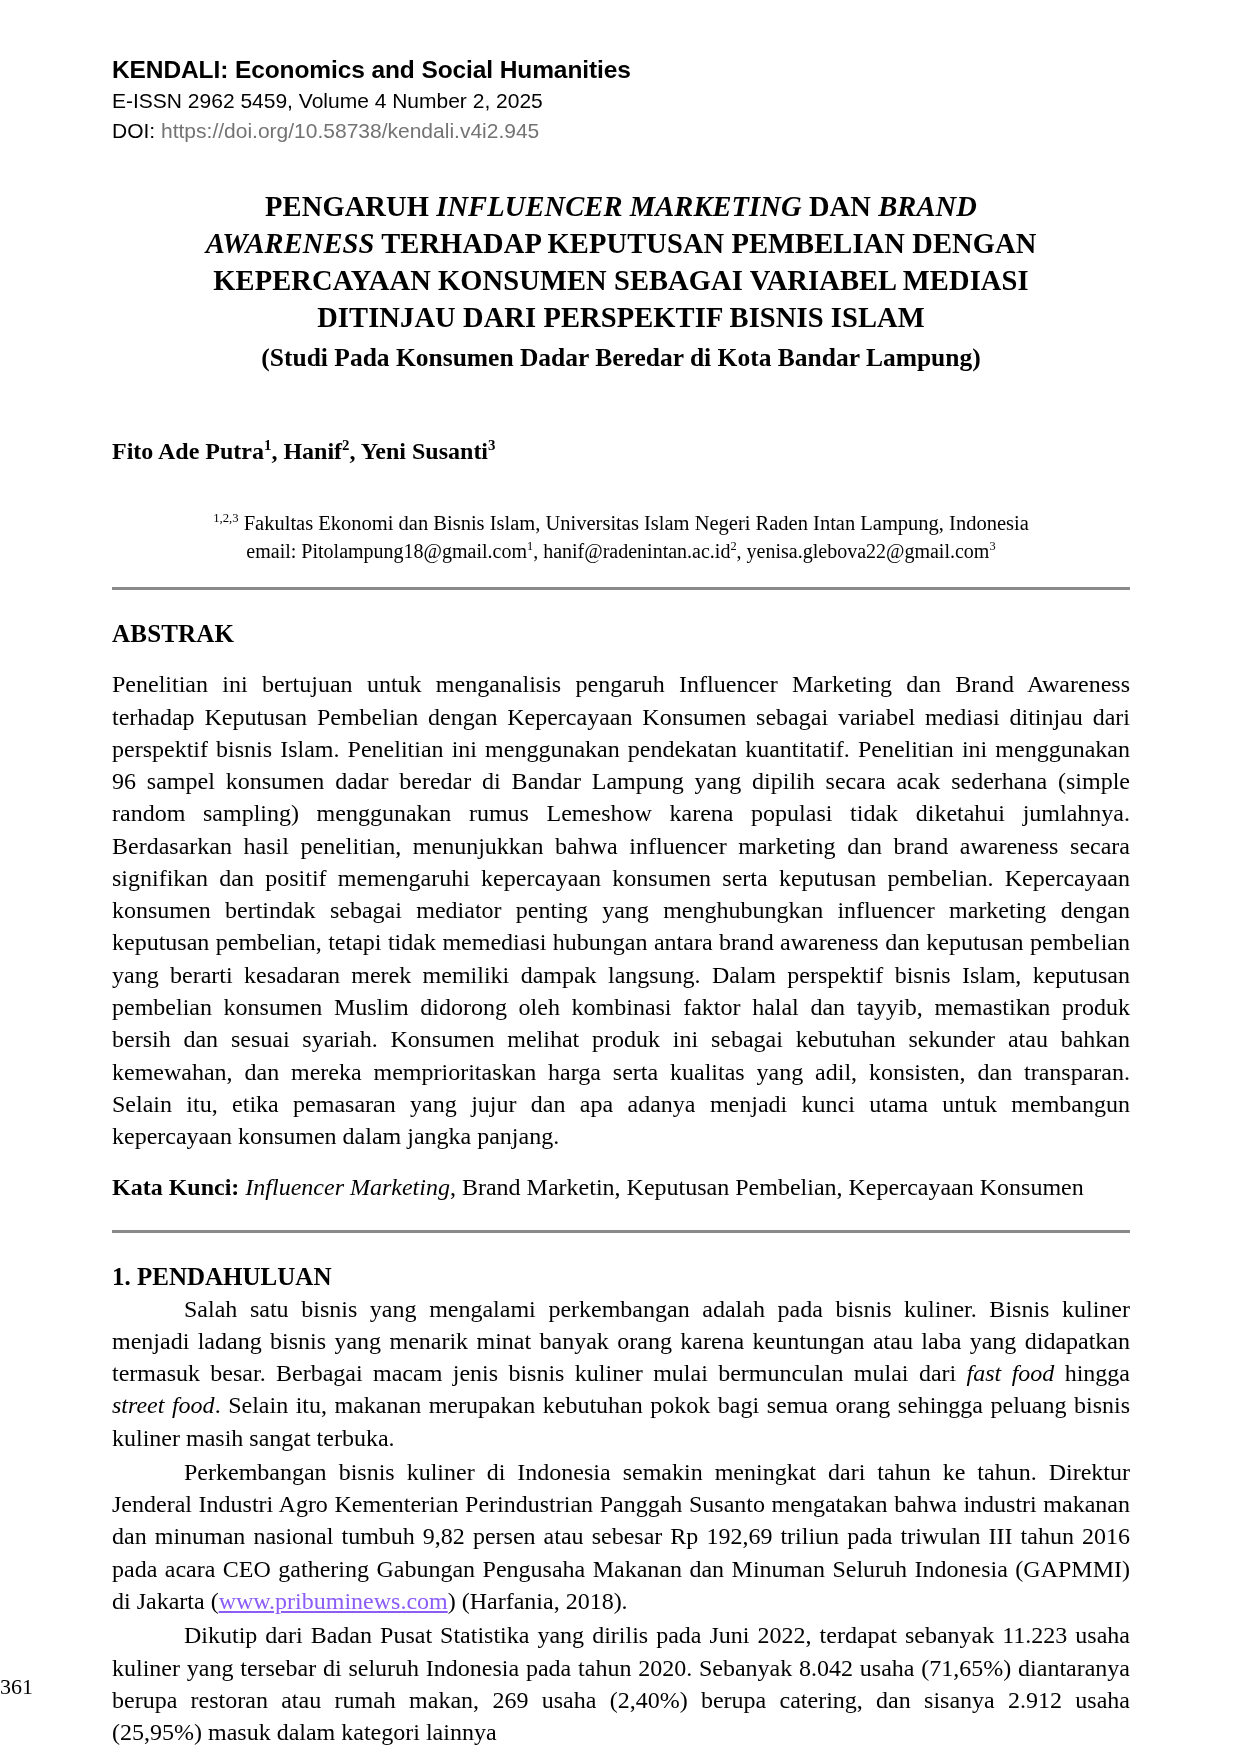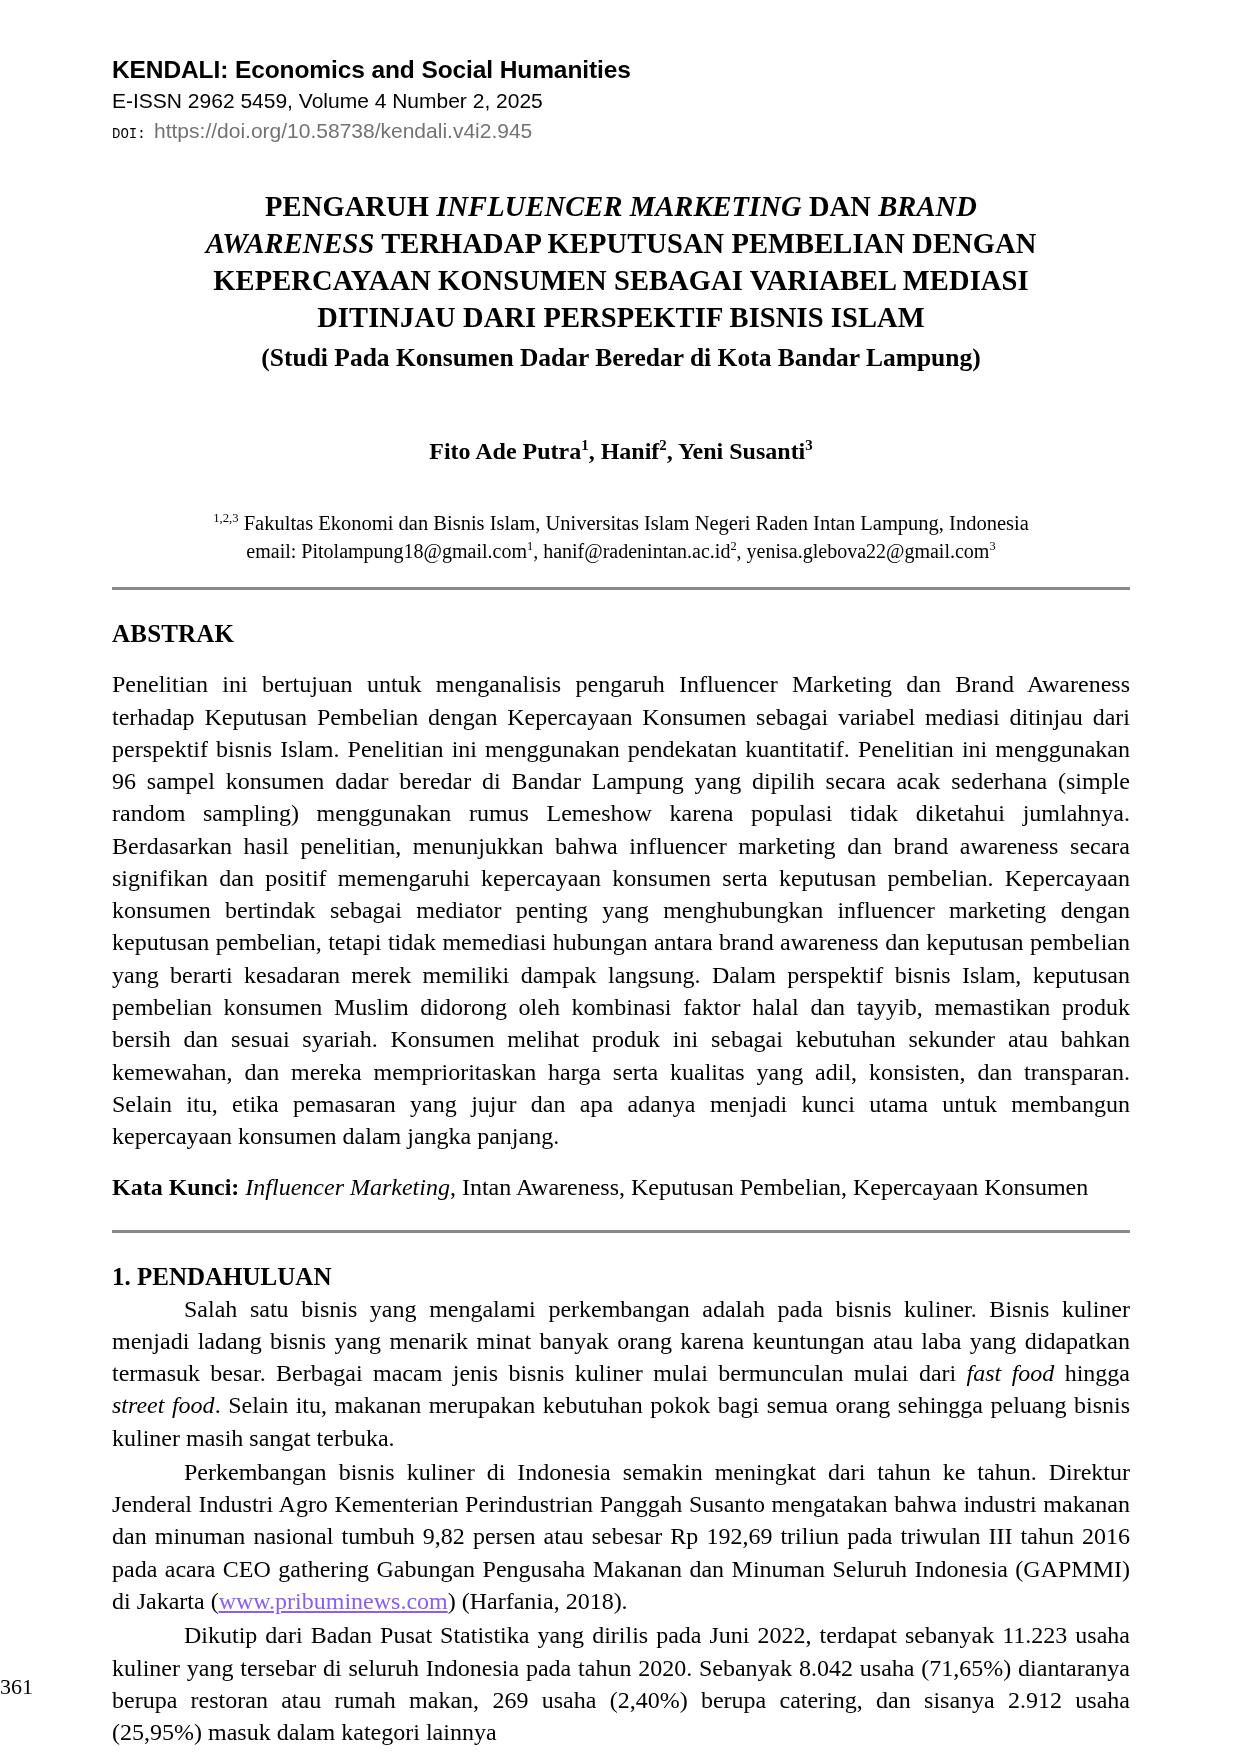--- a/index.html
+++ b/index.html
@@ -35,22 +35,22 @@
     line-height: 1.28;
     letter-spacing: -0.1px;
   }
   .masthead-line {
     font-family: "Liberation Sans", "DejaVu Sans", sans-serif;
     font-size: 21px;
     line-height: 1.30;
     margin-top: 2px;
   }
   .doi-label {
-    font-family: Liberation Mono, monospace;
-    font-size: 14px;
+    font-family: Liberation Sans, sans-serif;
+    font-size: 21px;
   }
   .doi-link {
     font-family: "Liberation Sans", "DejaVu Sans", sans-serif;
     font-size: 21px;
     color: #737373;
     text-decoration: none;
   }
 
   
   .title-block {
@@ -66,21 +66,21 @@
     margin-top: 5px;
     text-align: center;
     font-weight: bold;
     font-size: 25.5px;
     line-height: 1.30;
   }
 
   
   .authors {
     margin-top: 62px;
-    text-align: center;
+    text-align: left;
     font-weight: bold;
     font-size: 24px;
     line-height: 1.3;
   }
   sup {
     font-size: 0.62em;
     vertical-align: super;
     line-height: 0;
     font-weight: inherit;
   }
@@ -183,21 +183,21 @@
   <div class="authors"><span>Fito Ade Putra</span><sup>1</sup><span>, </span><span>Hanif</span><sup>2</sup><span>, </span><span>Yeni Susanti</span><sup>3</sup></div>
 
   <div class="affiliation"><sup>1,2,3</sup><span> Fakultas Ekonomi dan Bisnis Islam, Universitas Islam Negeri Raden Intan Lampung, Indonesia</span></div>
   <div class="email-line"><span>email: </span><span>Pitolampung18@gmail.com</span><sup>1</sup><span>, </span><span>hanif@radenintan.ac.id</span><sup>2</sup><span>, </span><span>yenisa.glebova22@gmail.com</span><sup>3</sup></div>
 
   <hr class="rule">
 
   <div class="section-heading">ABSTRAK</div>
   <div class="abstract-body"><span>Penelitian ini bertujuan untuk menganalisis pengaruh </span><span class="it">Influencer Marketin</span><span>g dan </span><span class="it">Brand Awareness</span><span> terhadap Keputusan Pembelian dengan Kepercayaan Konsumen sebagai variabel mediasi ditinjau dari perspektif bisnis Islam. Penelitian ini menggunakan pendekatan kuantitatif. Penelitian ini menggunakan 96 sampel konsumen dadar beredar di Bandar Lampung yang dipilih secara acak sederhana (</span><span class="it">simple random sampling</span><span>) menggunakan rumus Lemeshow karena populasi tidak diketahui jumlahnya. Berdasarkan hasil penelitian, menunjukkan bahwa influencer marketing dan brand awareness secara signifikan dan positif memengaruhi kepercayaan konsumen serta keputusan pembelian. Kepercayaan konsumen bertindak sebagai mediator penting yang menghubungkan influencer marketing dengan keputusan pembelian, tetapi tidak memediasi hubungan antara brand awareness dan keputusan pembelian yang berarti kesadaran merek memiliki dampak langsung. Dalam perspektif bisnis Islam, keputusan pembelian konsumen Muslim didorong oleh kombinasi faktor halal dan tayyib, memastikan produk bersih dan sesuai syariah. Konsumen melihat produk ini sebagai kebutuhan sekunder atau bahkan kemewahan, dan mereka memprioritaskan harga serta kualitas yang adil, konsisten, dan transparan. Selain itu, etika pemasaran yang jujur dan apa adanya menjadi kunci utama untuk membangun kepercayaan konsumen dalam jangka panjang.</span></div>
 
-  <div class="keywords"><span class="kw-label">Kata Kunci:</span><span class="it"> Influencer Marketing</span><span>, Intan Awareness, Keputusan Pembelian, Kepercayaan Konsumen</span></div>
+  <div class="keywords"><span class="kw-label">Kata Kunci:</span><span class="it"> Influencer Marketing</span><span>, Brand Marketin, Keputusan Pembelian, Kepercayaan Konsumen</span></div>
 
   <hr class="rule rule-2">
 
   <div class="body-heading">1. PENDAHULUAN</div>
   <div class="body-par"><span>Salah satu bisnis yang mengalami perkembangan adalah pada bisnis kuliner. Bisnis kuliner menjadi ladang bisnis yang menarik minat banyak orang karena keuntungan atau laba yang didapatkan termasuk besar. Berbagai macam jenis bisnis kuliner mulai bermunculan mulai dari </span><span class="it">fast food</span><span> hingga </span><span class="it">street food</span><span>. Selain itu, makanan merupakan kebutuhan pokok bagi semua orang sehingga peluang bisnis kuliner masih sangat terbuka.</span></div>
   <div class="body-par"><span>Perkembangan bisnis kuliner di Indonesia semakin meningkat dari tahun ke tahun. Direktur Jenderal Industri Agro Kementerian Perindustrian Panggah Susanto mengatakan bahwa industri makanan dan minuman nasional tumbuh 9,82 persen atau sebesar Rp 192,69 triliun pada triwulan III tahun 2016 pada acara CEO gathering Gabungan Pengusaha Makanan dan Minuman Seluruh Indonesia (GAPMMI) di Jakarta (</span><a class="inline-link" href="#">www.pribuminews.com</a><span>) (Harfania, 2018).</span></div>
   <div class="body-par">Dikutip dari Badan Pusat Statistika yang dirilis pada Juni 2022, terdapat sebanyak 11.223 usaha kuliner yang tersebar di seluruh Indonesia pada tahun 2020. Sebanyak 8.042 usaha (71,65%) diantaranya berupa restoran atau rumah makan, 269 usaha (2,40%) berupa catering, dan sisanya 2.912 usaha (25,95%) masuk dalam kategori lainnya</div>
 
   <div class="page-number">361</div>
 

